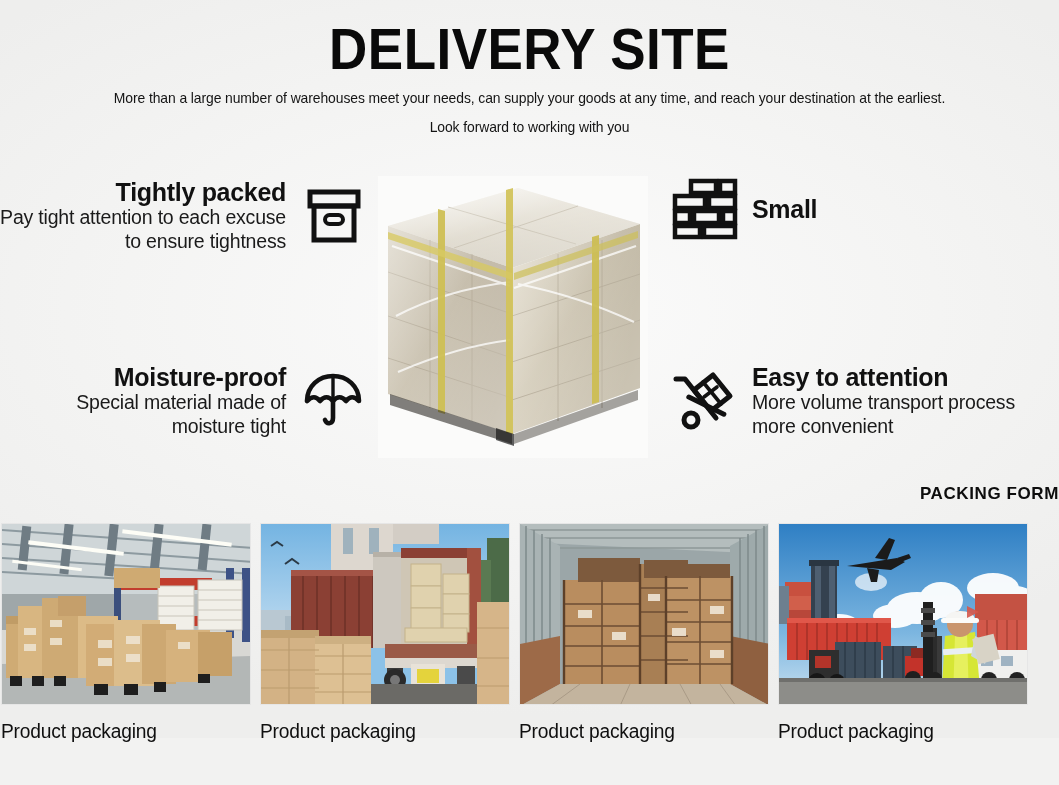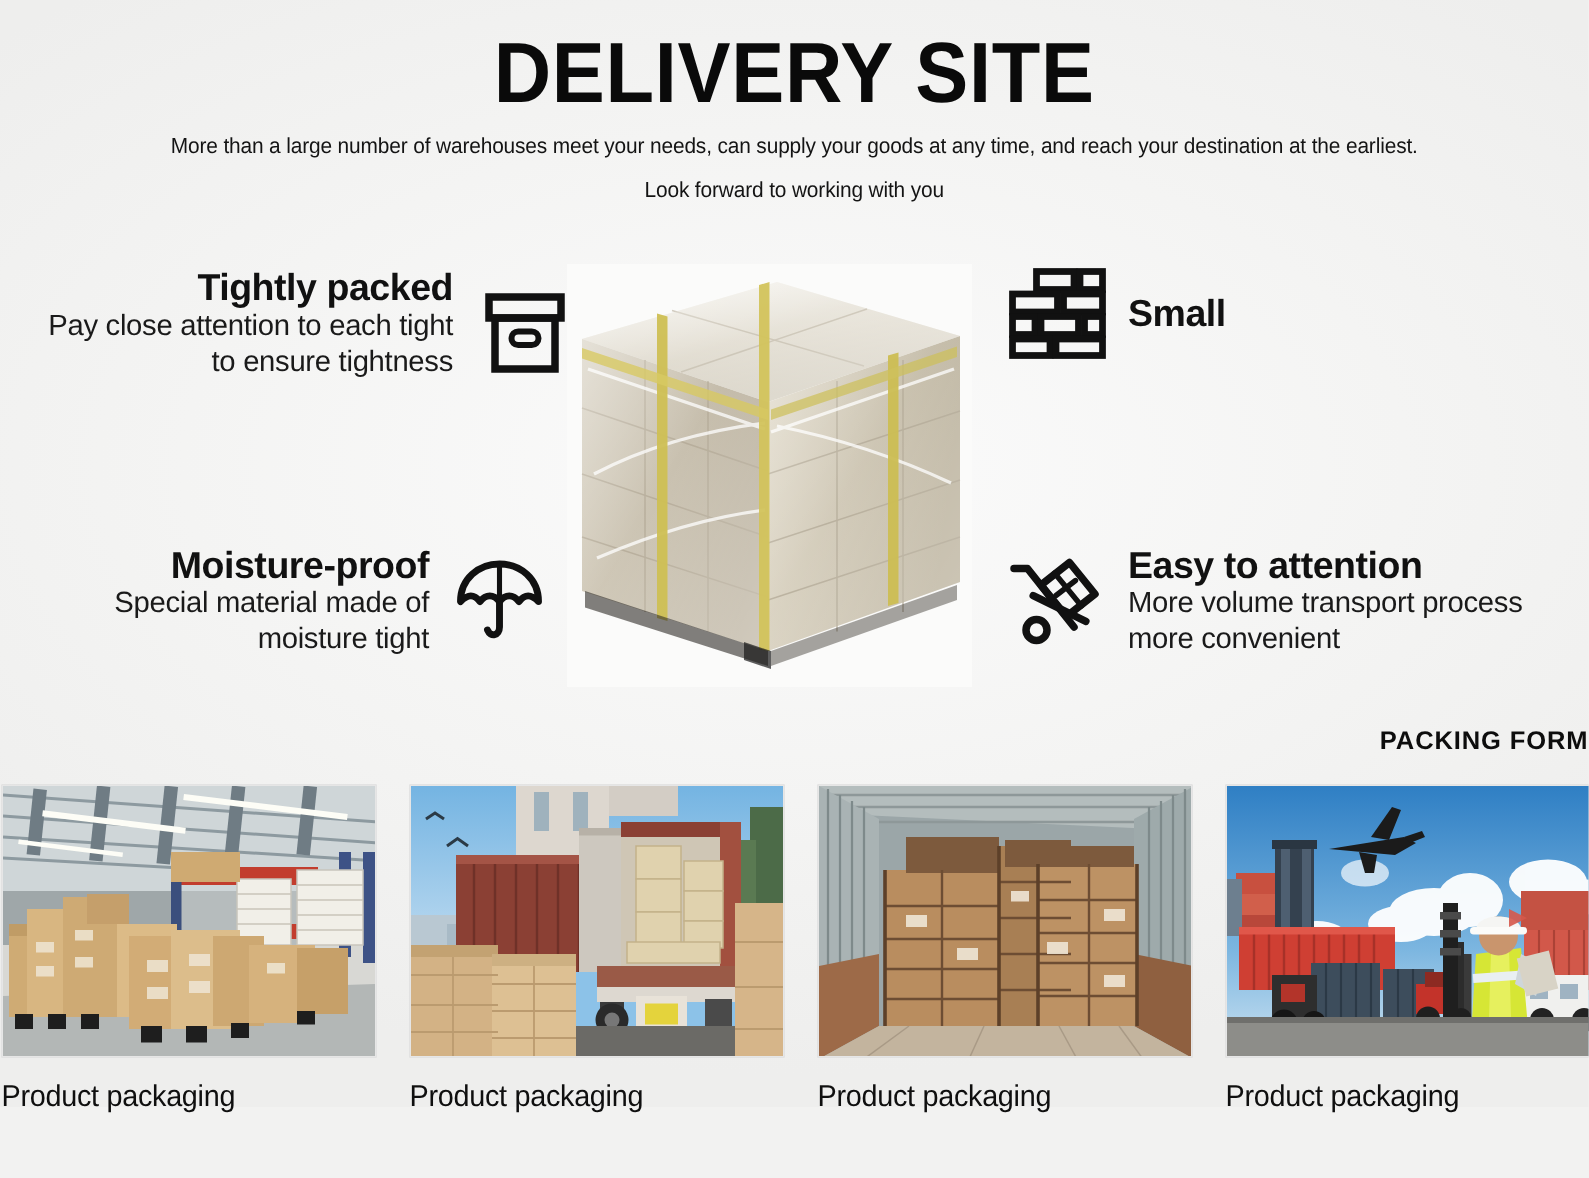--- a/index.html
+++ b/index.html
@@ -88,21 +88,21 @@
   .feature-left  { flex-direction: row; }
   .feature-left .feature-text { align-items: flex-end; text-align: right; }
   .feature-left .feature-icon { margin-left: 16px; }
 
   .feature-right .feature-text { align-items: flex-start; text-align: left; }
   .feature-right .feature-icon { margin-right: 14px; }
 
   .feature-icon { flex: 0 0 auto; line-height: 0; }
 
   
-  #f-tight     { left: 16px;    top: 178px; width: 366px; align-items: flex-end; }
+  #f-tight     { left: 0;    top: 178px; width: 366px; }
   #f-tight .feature-text { width: 286px; }
 
   #f-moist     { left: 0;    top: 363px; width: 366px; }
   #f-moist .feature-text { width: 286px; text-align: right; }
 
   #f-size      { left: 672px; top: 178px; width: 387px; }
   #f-transport { left: 672px; top: 363px; width: 387px; }
 
   
   #pallet {
@@ -127,21 +127,21 @@
   }
 
   
   #thumbs {
     position: absolute;
     top: 523px;
     left: 0;
     width: 1059px;
     height: 240px;
     display: flex;
-    gap: 22px;
+    gap: 9px;
     padding: 0 1px;
   }
 
   .thumb-cell { width: 250px; display: flex; flex-direction: column; }
 
   .thumb-img {
     width: 250px;
     height: 182px;
     overflow: hidden;
     position: relative;
@@ -165,21 +165,21 @@
 
 <div id="page">
 
   <div class="title">DELIVERY SITE</div>
   <div class="subtitle-1">More than a large number of warehouses meet your needs, can supply your goods at any time, and reach your destination at the earliest.</div>
   <div class="subtitle-2">Look forward to working with you</div>
 
   <div class="feature feature-left" id="f-tight">
     <div class="feature-text">
       <div class="feature-heading">Tightly packed</div>
-      <div class="feature-desc">Pay close attention to each tight to ensure tightness</div>
+      <div class="feature-desc">Pay tight attention to each excuse to ensure tightness</div>
     </div>
     <div class="feature-icon">
       <svg width="64" height="64" viewBox="0 0 64 64">
         <rect x="8" y="8" width="48" height="14" fill="none" stroke="#111" stroke-width="5"></rect>
         <rect x="12" y="22" width="40" height="34" fill="none" stroke="#111" stroke-width="5"></rect>
         <rect x="23" y="31" width="18" height="9" rx="4.5" fill="none" stroke="#111" stroke-width="4"></rect>
       </svg>
     </div>
   </div>
 

